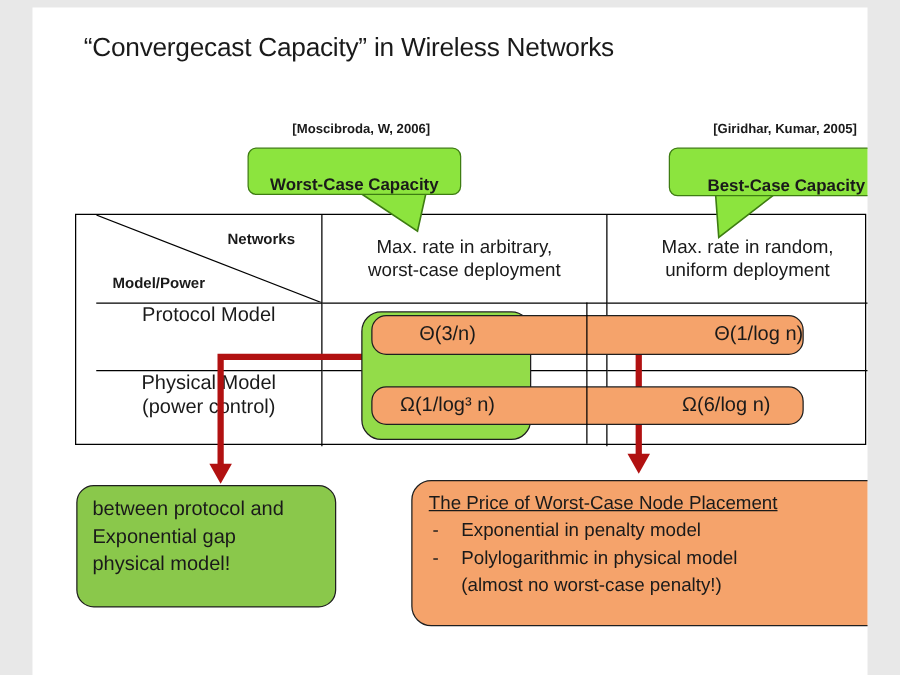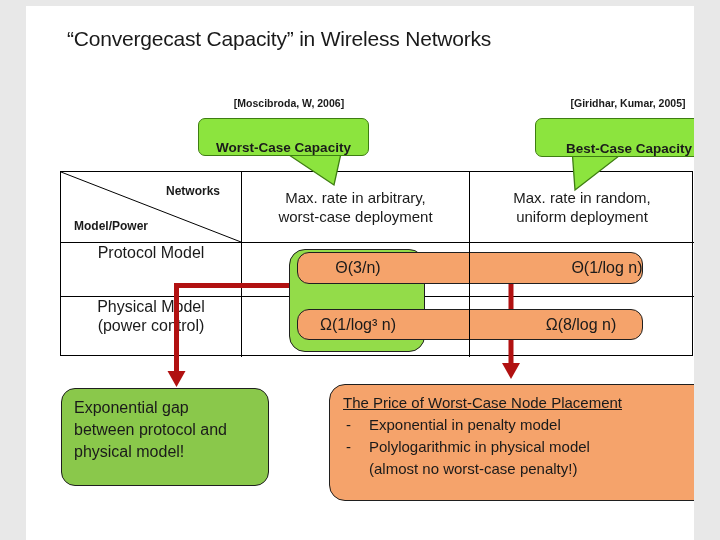--- a/index.html
+++ b/index.html
@@ -12,21 +12,21 @@
 
   .slide-title{left:41px;top:21px;font-size:21px;letter-spacing:-0.2px;}
 
   .citation{font-size:10.5px;font-weight:bold;text-align:center;width:200px;}
   .citation-left{left:163px;top:91px;}
   .citation-right{left:502px;top:91px;}
 
   
   .cap-table{left:34px;top:165px;width:633px;height:185px;
     display:grid;grid-template-columns:181px 228px 224px;grid-template-rows:71px 54px 60px;
-    border:1px solid #000;box-sizing:border-box;z-index:1;}
+    border:1px solid #000;box-sizing:border-box;z-index:1;padding-left:16px;}
   .cell{position:relative;box-sizing:border-box;}
   .br{border-right:1px solid #000;}
   .bb{border-bottom:1px solid #000;}
   .hcell{display:flex;flex-direction:column;justify-content:center;align-items:center;
     font-size:15px;line-height:19px;text-align:left;}
   .rlabel{display:flex;flex-direction:column;justify-content:flex-start;align-items:center;
     font-size:16px;line-height:19px;text-align:center;}
   .corner-svg{position:absolute;left:0;top:0;width:100%;height:100%;}
   .corner-networks{position:absolute;top:12px;right:21px;font-size:12px;font-weight:bold;}
   .corner-model{position:absolute;bottom:9px;left:13px;font-size:12px;font-weight:bold;}
@@ -120,36 +120,36 @@
     </g>
   </svg>
 
   <div class="abs group-box"></div>
 
   <div class="abs strip strip-1"></div>
   <div class="abs strip strip-2"></div>
   <div class="abs formula f-pw">Θ(3/n)</div>
   <div class="abs formula f-pb">Θ(1/log n)</div>
   <div class="abs formula f-yw">Ω(1/log³ n)</div>
-  <div class="abs formula f-yb">Ω(8/log n)</div>
+  <div class="abs formula f-yb">Ω(6/log n)</div>
 
   <svg class="abs topline-svg" viewBox="0 0 720 540">
     <line x1="443.5" y1="236" x2="443.5" y2="349" stroke="#000" stroke-width="1"></line>
   </svg>
 
   <div class="abs callout callout-worst">
     <span>Worst-Case Capacity</span>
   </div>
   <div class="abs callout callout-best">
     <span>Best-Case Capacity</span>
   </div>
 
   <div class="abs gap-box">
+    <div>between protocol and</div>
     <div>Exponential gap</div>
-    <div>between protocol and</div>
     <div>physical model!</div>
   </div>
 
   <div class="abs price-box">
     <div class="price-title">The Price of Worst-Case Node Placement</div>
     <div class="bullet-row">
       <span class="bullet-dash">-</span>
       <span>Exponential in penalty model</span>
     </div>
     <div class="bullet-row">

